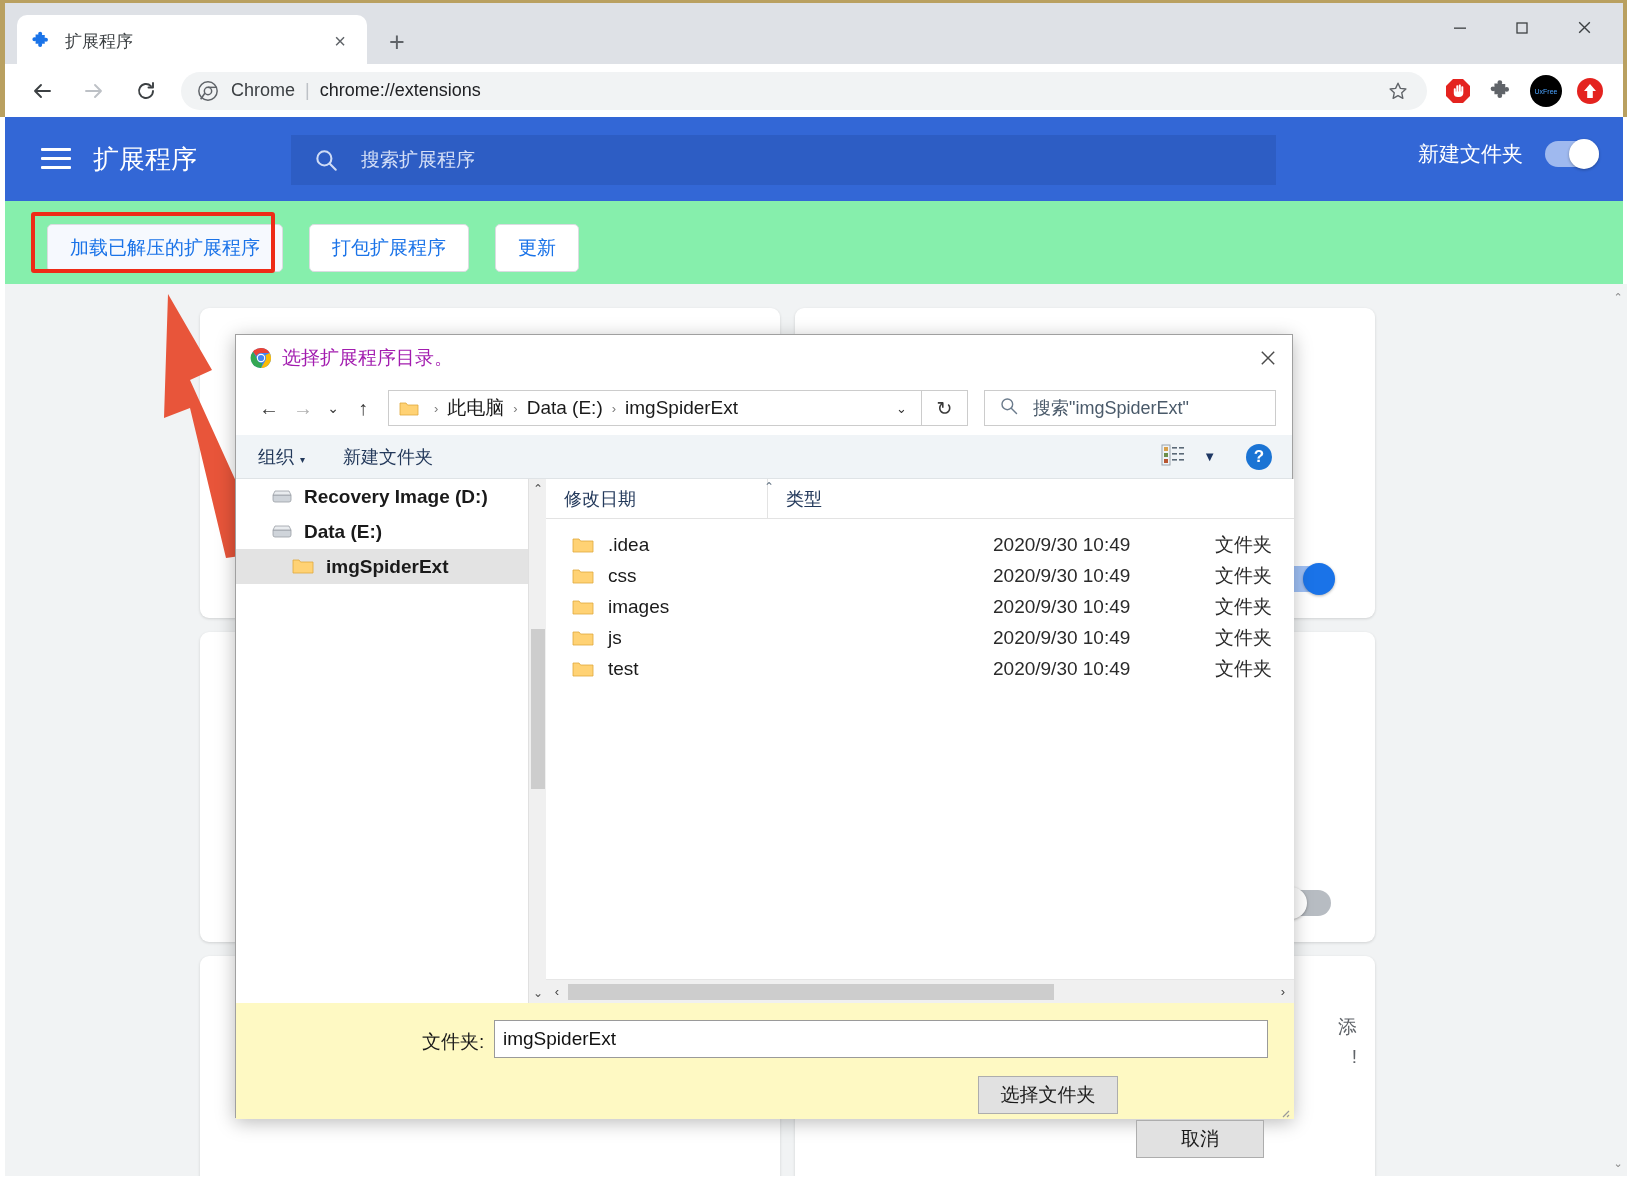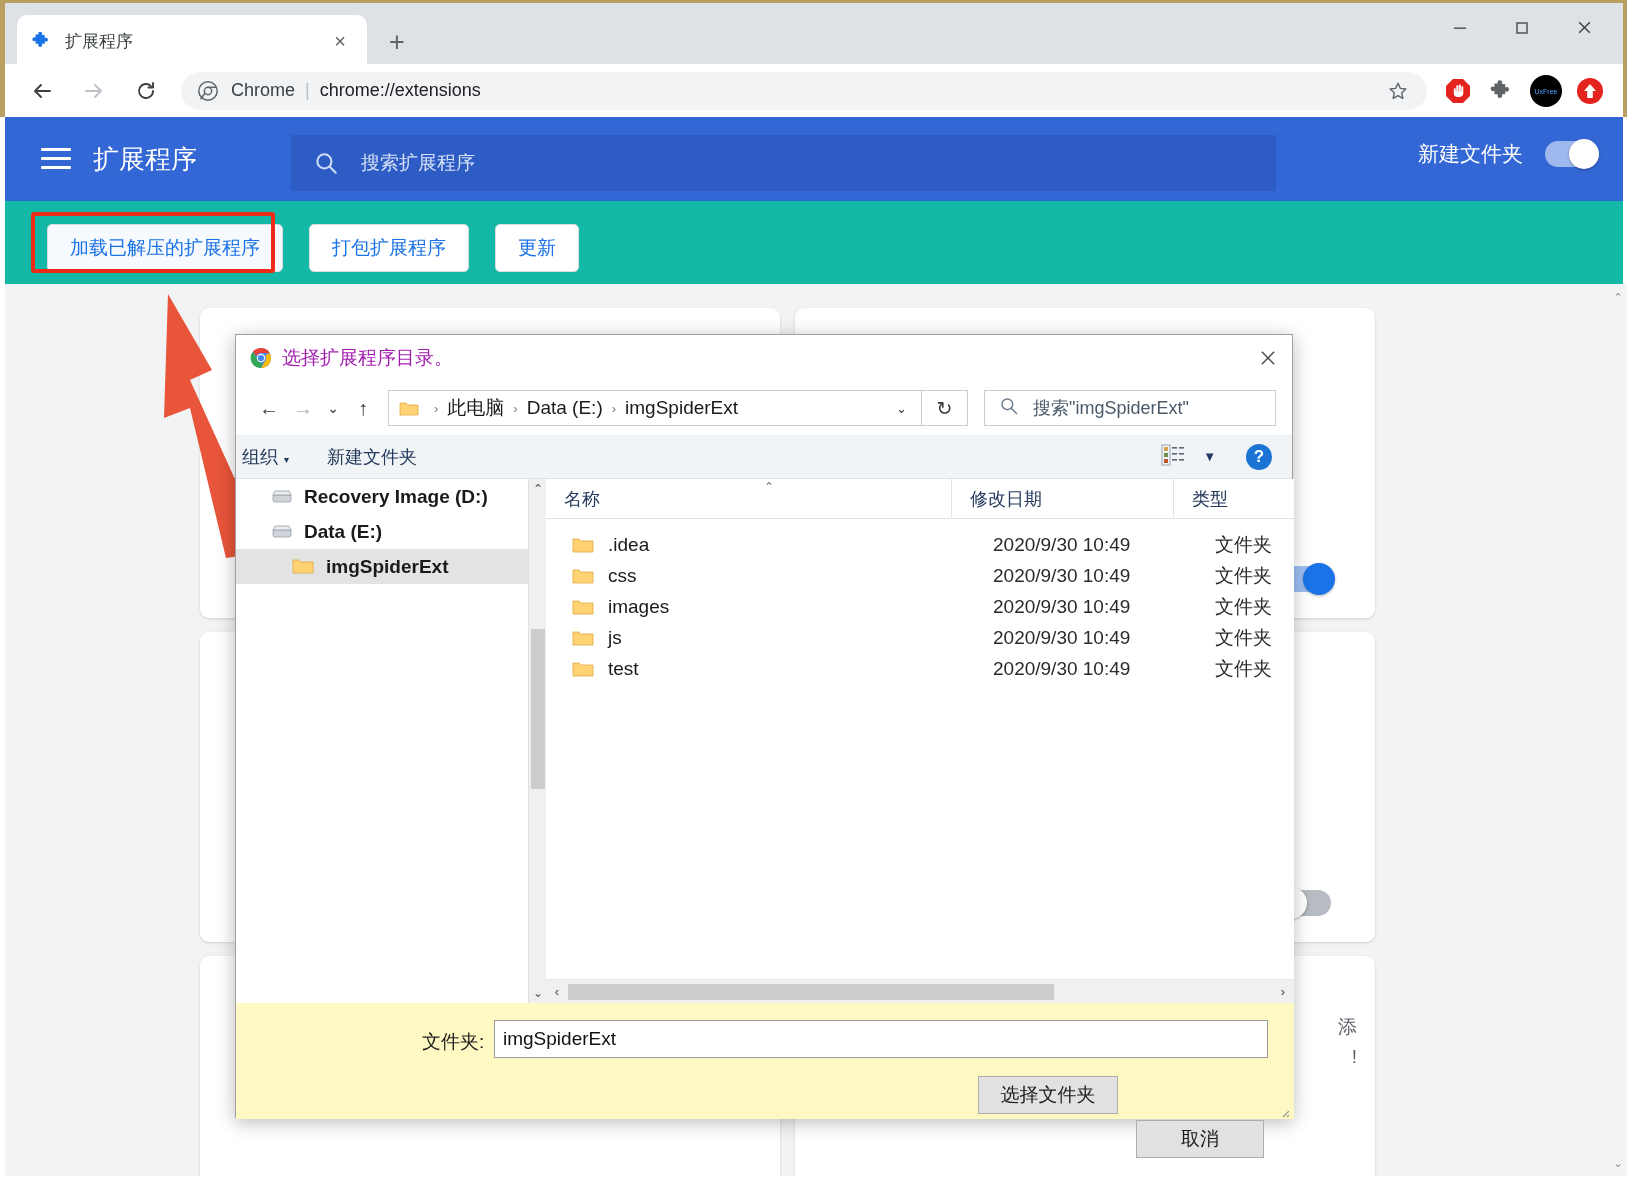--- a/index.html
+++ b/index.html
@@ -79,40 +79,40 @@
   }
   .hamburger { width:30px; height:22px; margin-left:36px; position:relative; }
   .hamburger i {
     position:absolute; left:0; width:30px; height:3px; background:#fff; border-radius:1px;
   }
   .hamburger i:nth-child(1){ top:0; }
   .hamburger i:nth-child(2){ top:9px; }
   .hamburger i:nth-child(3){ top:18px; }
   .ext-title { color:#fff; font-size:26px; margin-left:22px; white-space:nowrap; }
   .ext-search {
-    position:absolute; left:291px; top:135px; width:985px; height:56px;
+    position:absolute; left:291px; top:135px; width:985px; height:50px;
     background:#2d5dc4; display:flex; align-items:center; padding-left:22px;
   }
   .ext-search .s-icon { width:26px; height:26px; margin-right:22px; color:#cfdcf6; }
   .ext-search .s-ph { color:#d6e0f7; font-size:19px; }
   .dev-mode {
     position:absolute; right:28px; top:140px; display:flex; align-items:center; gap:22px;
   }
   .dev-mode-label { color:#fff; font-size:21px; white-space:nowrap; }
   .toggle-on {
     width:54px; height:26px; border-radius:13px; background:#9fb9ef; position:relative;
   }
   .toggle-on::after {
     content:""; position:absolute; right:0; top:-2px; width:30px; height:30px;
     border-radius:50%; background:#fff; box-shadow:0 1px 3px rgba(0,0,0,.3);
   }
 
   .ext-toolbar {
     position:absolute; left:5px; top:201px; width:1618px; height:93px;
-    background:#14b8a6; display:flex; align-items:center; gap:26px; padding-left:42px;
+    background:#86efac; display:flex; align-items:center; gap:26px; padding-left:42px;
   }
   .ext-btn {
     height:48px; border:1px solid #dadce0; border-radius:5px; background:#fff;
     color:#1a73e8; font-size:19px; padding:0 22px;
     display:flex; align-items:center; font-family:inherit; white-space:nowrap;
   }
   .ext-btn.primary { background:#f6f9fe; }
   .red-highlight {
     position:absolute; left:31px; top:212px; width:244px; height:61px;
     border:4px solid #ee2b17; border-radius:3px; pointer-events:none;
@@ -194,21 +194,21 @@
   }
   .dlg-search {
     width:292px; height:36px; border:1px solid #cccccc; background:#fff;
     display:flex; align-items:center; padding-left:14px; margin-left:16px;
   }
   .dlg-search .si { margin-right:14px; color:#6b7b8c; }
   .dlg-search .sp { font-size:18px; color:#4a5a6a; white-space:nowrap; }
 
   .dlg-cmdbar {
     height:44px; background:#f0f4f7; display:flex; align-items:center;
-    padding:0 6px; border-bottom:1px solid #dfe3e6; position:relative;
+    padding:0 22px; border-bottom:1px solid #dfe3e6; position:relative;
   }
   .cmd { font-size:18px; color:#23395b; margin-right:38px; white-space:nowrap; }
   .cmd .caret { font-size:10px; margin-left:6px; color:#23395b; }
   .view-opts { position:absolute; right:76px; display:flex; align-items:center; gap:18px; }
   .help-btn {
     position:absolute; right:20px; width:26px; height:26px; border-radius:50%;
     background:#1b74d4; color:#fff; font-size:17px; font-weight:bold;
     display:flex; align-items:center; justify-content:center;
   }
 
@@ -539,21 +539,20 @@
 
         <div class="tree-scroll">
           <div class="sb-arrow" style="top:0;">⌃</div>
           <div class="tree-thumb"></div>
           <div class="sb-arrow" style="bottom:0;">⌄</div>
         </div>
       </div>
 
       <div class="list-pane">
         <div class="col-head">
-          <div class="col" style="width:406px;">名称</div>
           <div class="col" style="width:222px;">修改日期</div>
           <div class="col" style="width:100px; border-right:none;">类型</div>
           <span class="sort-caret">⌃</span>
         </div>
 
         <div style="height:10px;"></div>
 
         <div class="file-row">
           <span class="f-ico"><svg width="22" height="18" viewBox="0 0 22 18">
                 <path d="M1 3h6l1.6 2H21v11H1z" fill="#ffd274" stroke="#e0a83c" stroke-width=".8"></path>

